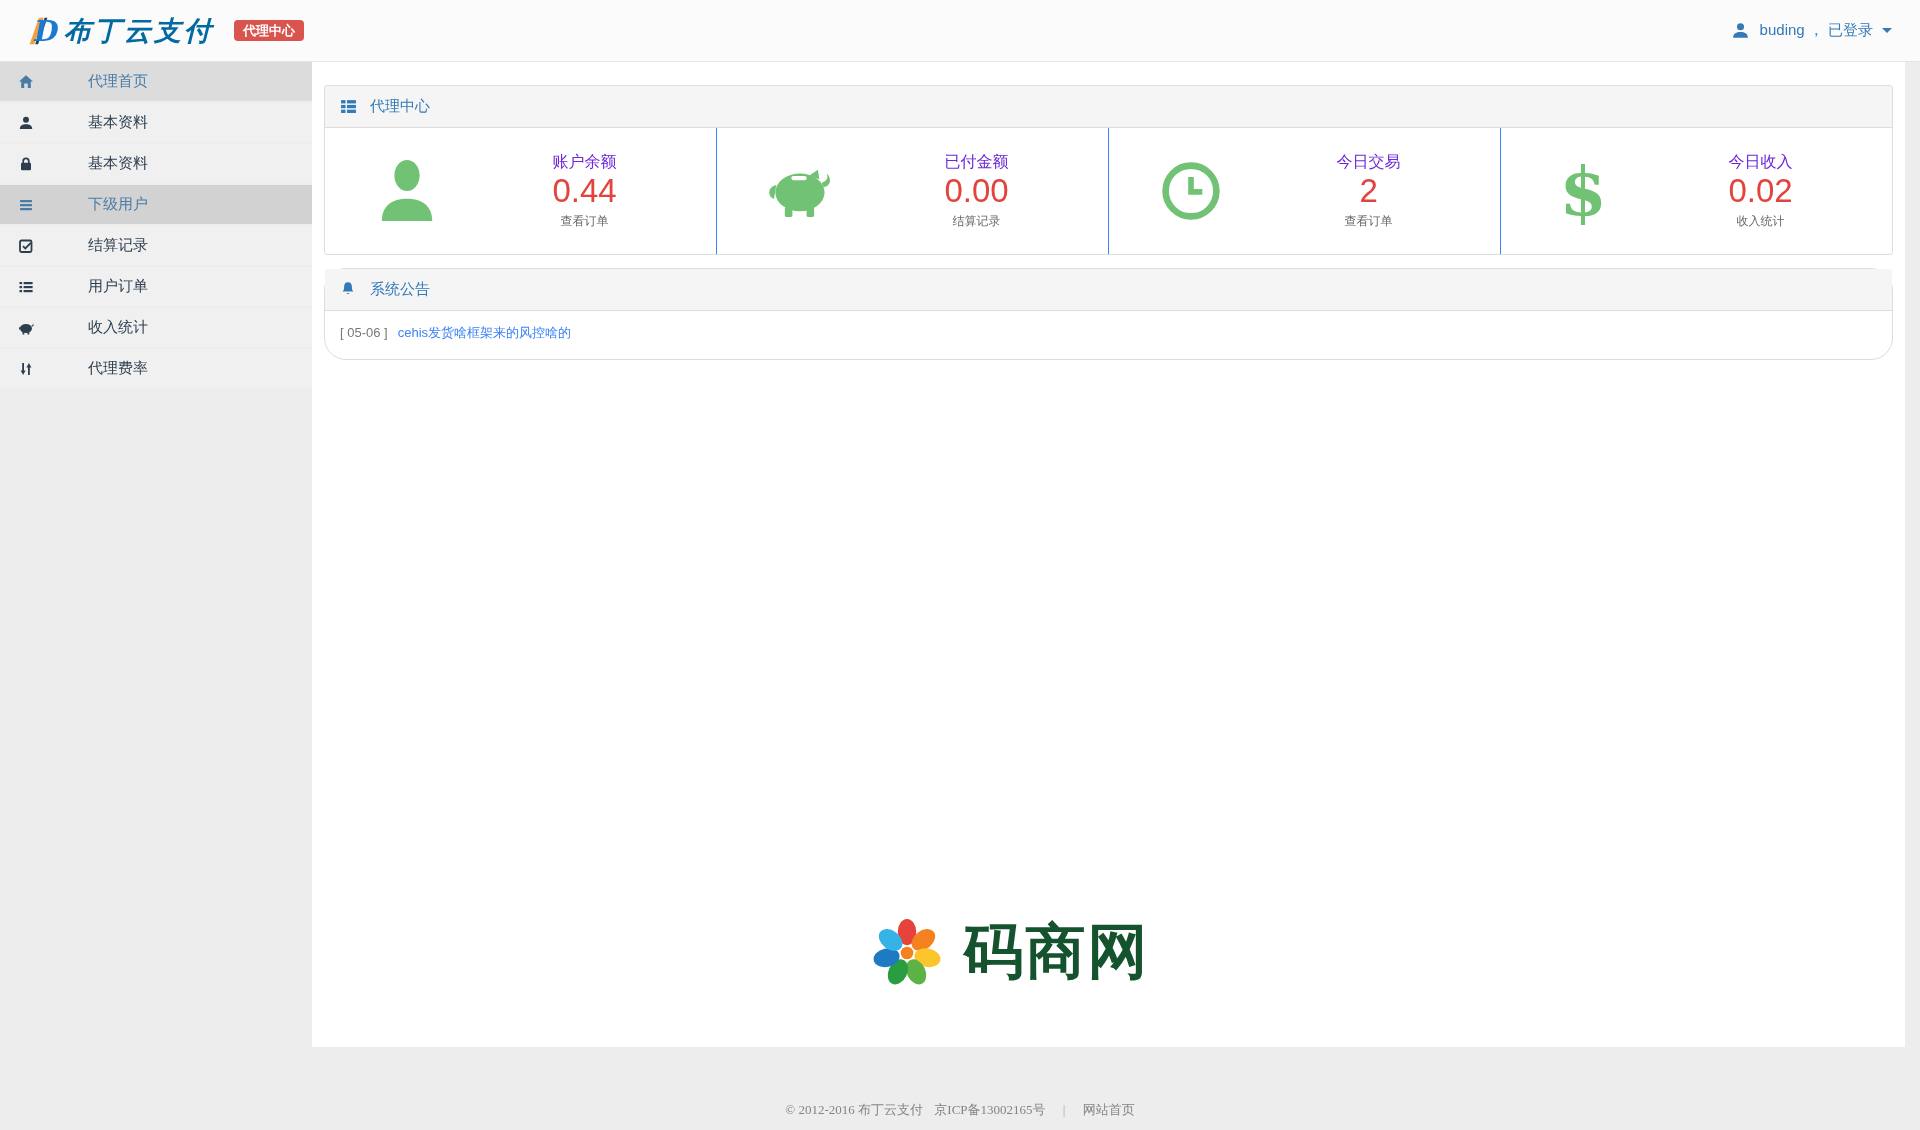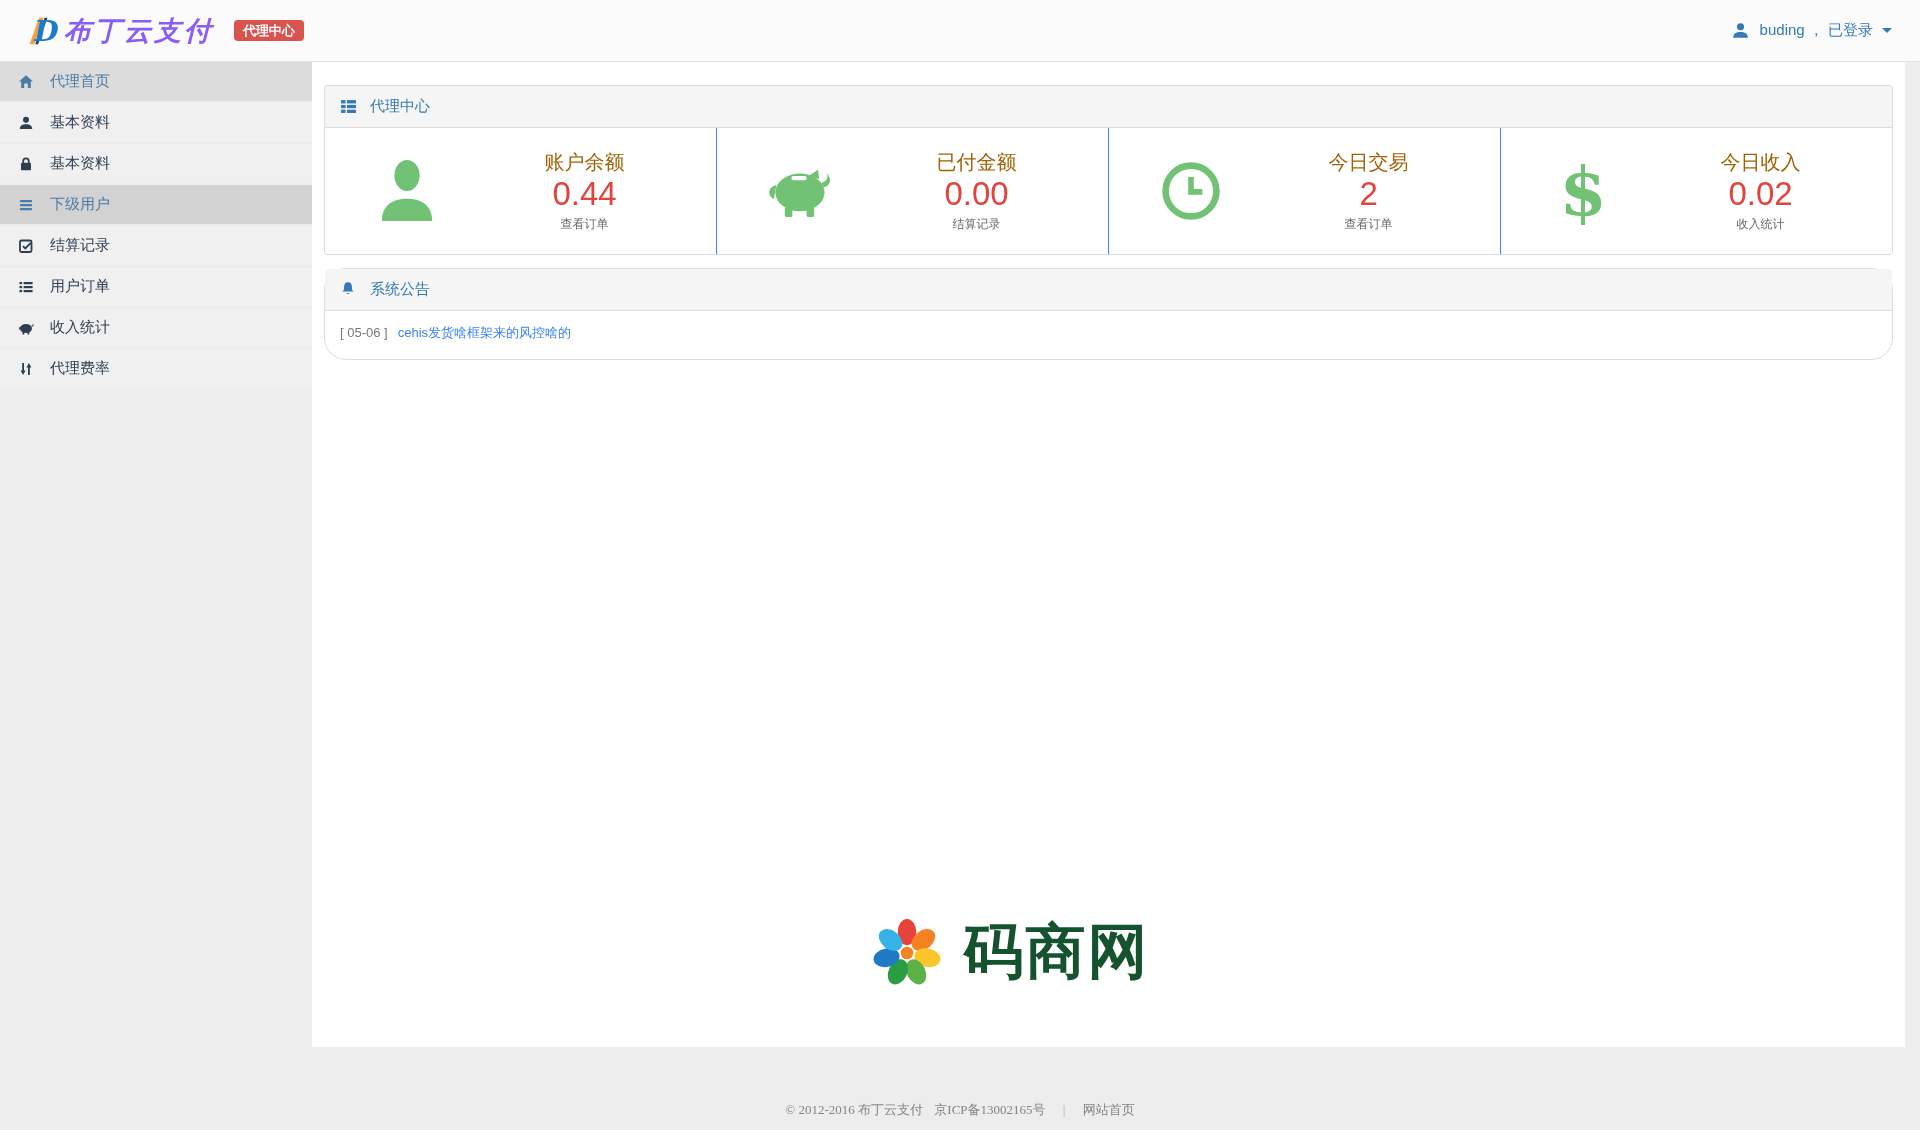--- a/index.html
+++ b/index.html
@@ -14,36 +14,36 @@
   .topbar {
     position: absolute; top:0; left:0; width:100%; height:62px;
     background:#fbfbfb; border-bottom:1px solid #e4e4e4;
     display:flex; justify-content:space-between; align-items:center;
     padding:0 28px 0 22px; z-index:5;
   }
   .logo-area { display:flex; align-items:center; }
   .logo-mark { width:34px; height:32px; margin-right:8px; }
   .logo-text {
     font-family:"DejaVu Serif", serif; font-style:italic; font-weight:bold;
-    color:#8b5cf6; font-size:27px; letter-spacing:3px;
+    color:#0369a1; font-size:27px; letter-spacing:3px;
   }
   .badge-red {
     margin-left:20px; background:#d9534f; color:#fff; font-size:13px; font-weight:bold;
     padding:4px 9px; border-radius:4px; line-height:1; cursor:pointer;
   }
   .user-area { display:flex; align-items:center; color:#337ab7; font-size:15px; cursor:pointer; }
   .user-area .u-icon { width:19px; height:19px; margin-right:10px; color:#3579b5; }
   .caret { width:0; height:0; margin-left:9px; border-left:5px solid transparent;
     border-right:5px solid transparent; border-top:5px solid #3579b5; }
   
   .sidebar { position:absolute; top:62px; left:0; width:312px; bottom:0; }
   .menu-item {
     height:39px; margin-bottom:2px; background:#f0f0f0;
     display:flex; align-items:center; padding-left:18px;
-    color:#2d3e50; font-size:15px; cursor:pointer;
+    color:#2d3e50; font-size:15px; cursor:pointer;gap:38px;
   }
   .menu-item .mi-icon { width:16px; height:16px; margin-right:16px; flex:0 0 16px; }
   .menu-item.state-active   { background:#dcdcdc; color:#4a7ba6; }
   .menu-item.state-selected { background:#d2d2d2; color:#4a7ba6; }
   
   .content {
     position:absolute; top:62px; left:312px; right:15px; height:985px;
     background:#ffffff;
   }
   .panel {
@@ -58,21 +58,21 @@
     color:#337ab7; font-size:15px;
   }
   .panel-heading .ph-icon { width:17px; height:17px; margin-right:13px; color:#337ab7; }
   
   .stats-row { display:flex; height:126px; }
   .stat { flex:1 1 0; display:flex; align-items:center; cursor:pointer; }
   .stat + .stat { border-left:1px solid #3b82f6; }
   .stat-icon-wrap { flex:0 0 42%; display:flex; justify-content:center; align-items:center; color:#72c275; }
   .stat-icon-wrap svg { display:block; }
   .stat-text { flex:1 1 auto; text-align:center; padding-right:36px; }
-  .stat-label { color:#a16207; font-size:20px; line-height:1.3; }
+  .stat-label { color:#6d28d9; font-size:16px; line-height:1.3; }
   .stat-value { color:#e2433c; font-size:33px; line-height:1.15; }
   .stat-link  { color:#666; font-size:12px; margin-top:3px; cursor:pointer; }
   .dollar-text { font-family:"DejaVu Serif", serif; font-weight:bold; font-size:68px; line-height:1; color:#72c275; }
   
   .announce-row { padding:13px 15px 17px 15px; font-size:13px; }
   .ann-date { color:#777; margin-right:10px; }
   .ann-text { color:#3b82f6;margin-top:12px; }
   
   .watermark {
     margin-top:552px; display:flex; justify-content:center; align-items:center;

